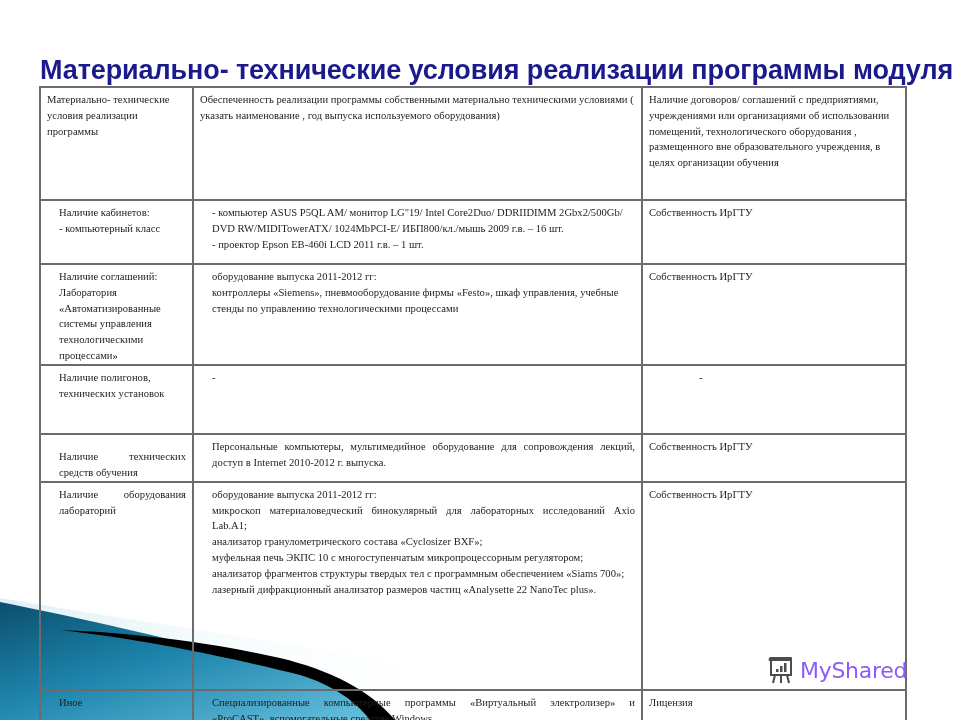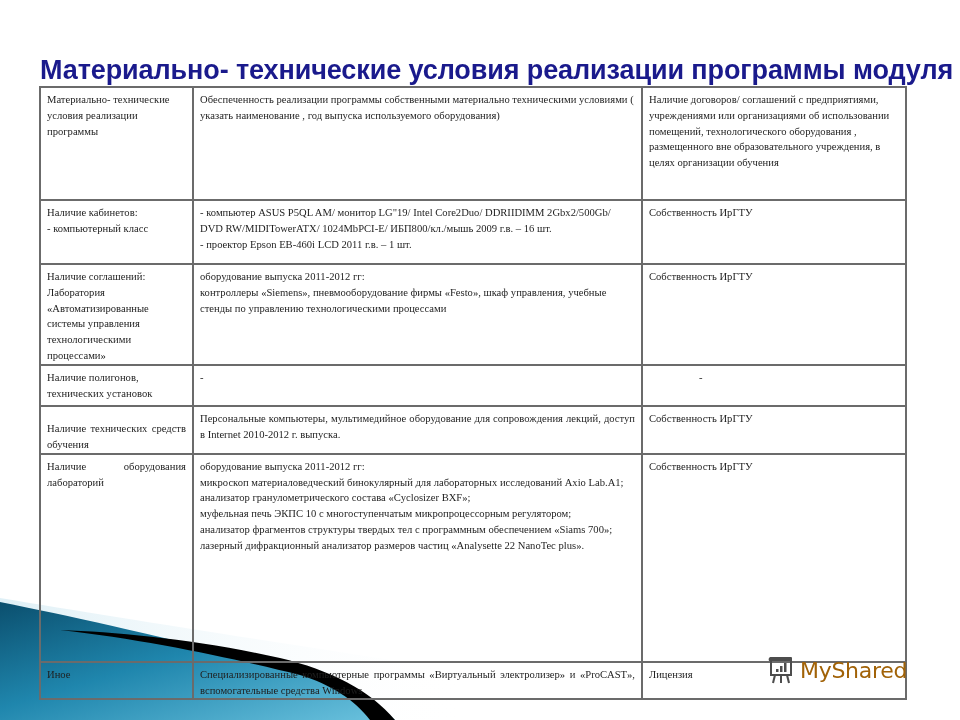--- a/index.html
+++ b/index.html
@@ -23,30 +23,30 @@
       position: absolute; left: 39px; top: 86px; width: 866px;
       border-collapse: collapse; table-layout: fixed; z-index: 2;
       font-size: 10.6px; line-height: 15.8px; color: #1e1e1e;
     }
     table.main td {
       border: 2px solid #6b6b6b; vertical-align: top;
       padding: 4px 6px 0 6px; overflow: hidden;
     }
     table.main td.c1 { background: transparent; }
     .just { text-align: justify; text-align-last: left; }
-    .line { display: block; }
+    .line { display: block; margin-left: 12px; }
     .center-dash { padding-left: 50px; }
     .bottom { vertical-align: bottom !important; }
     .logo {
       position: absolute; left: 768px; top: 655px; z-index: 3;
       display: flex; align-items: center; gap: 6px;
     }
     .logo-text {
       font-family: "DejaVu Sans", "Liberation Sans", sans-serif;
-      font-size: 22px; color: #a16207; letter-spacing: -0.3px;
+      font-size: 22px; color: #8b5cf6; letter-spacing: -0.3px;
     }
   </style>
 </head>
 <body>
 
 <svg class="deco" viewBox="0 0 960 720" xmlns="http://www.w3.org/2000/svg">
   <defs>
     <linearGradient id="wg1" x1="0" y1="0" x2="1" y2="1">
       <stop offset="0" stop-color="#0b4f6e"></stop>
       <stop offset="0.45" stop-color="#1f86ad"></stop>
@@ -107,21 +107,21 @@
     </td>
     <td>
       <span class="line">оборудование выпуска 2011-2012 гг:</span>
       <span class="line">контроллеры «Siemens», пневмооборудование фирмы «Festo», шкаф управления, учебные стенды по управлению технологическими процессами</span>
     </td>
     <td>
       <span>Собственность ИрГТУ</span>
     </td>
   </tr>
 
-  <tr style="height:41px">
+  <tr style="height:69px">
     <td class="c1">
       <span class="line">Наличие полигонов, технических установок</span>
     </td>
     <td>
       <span class="line">-</span>
     </td>
     <td>
       <span class="center-dash">-</span>
     </td>
   </tr>

